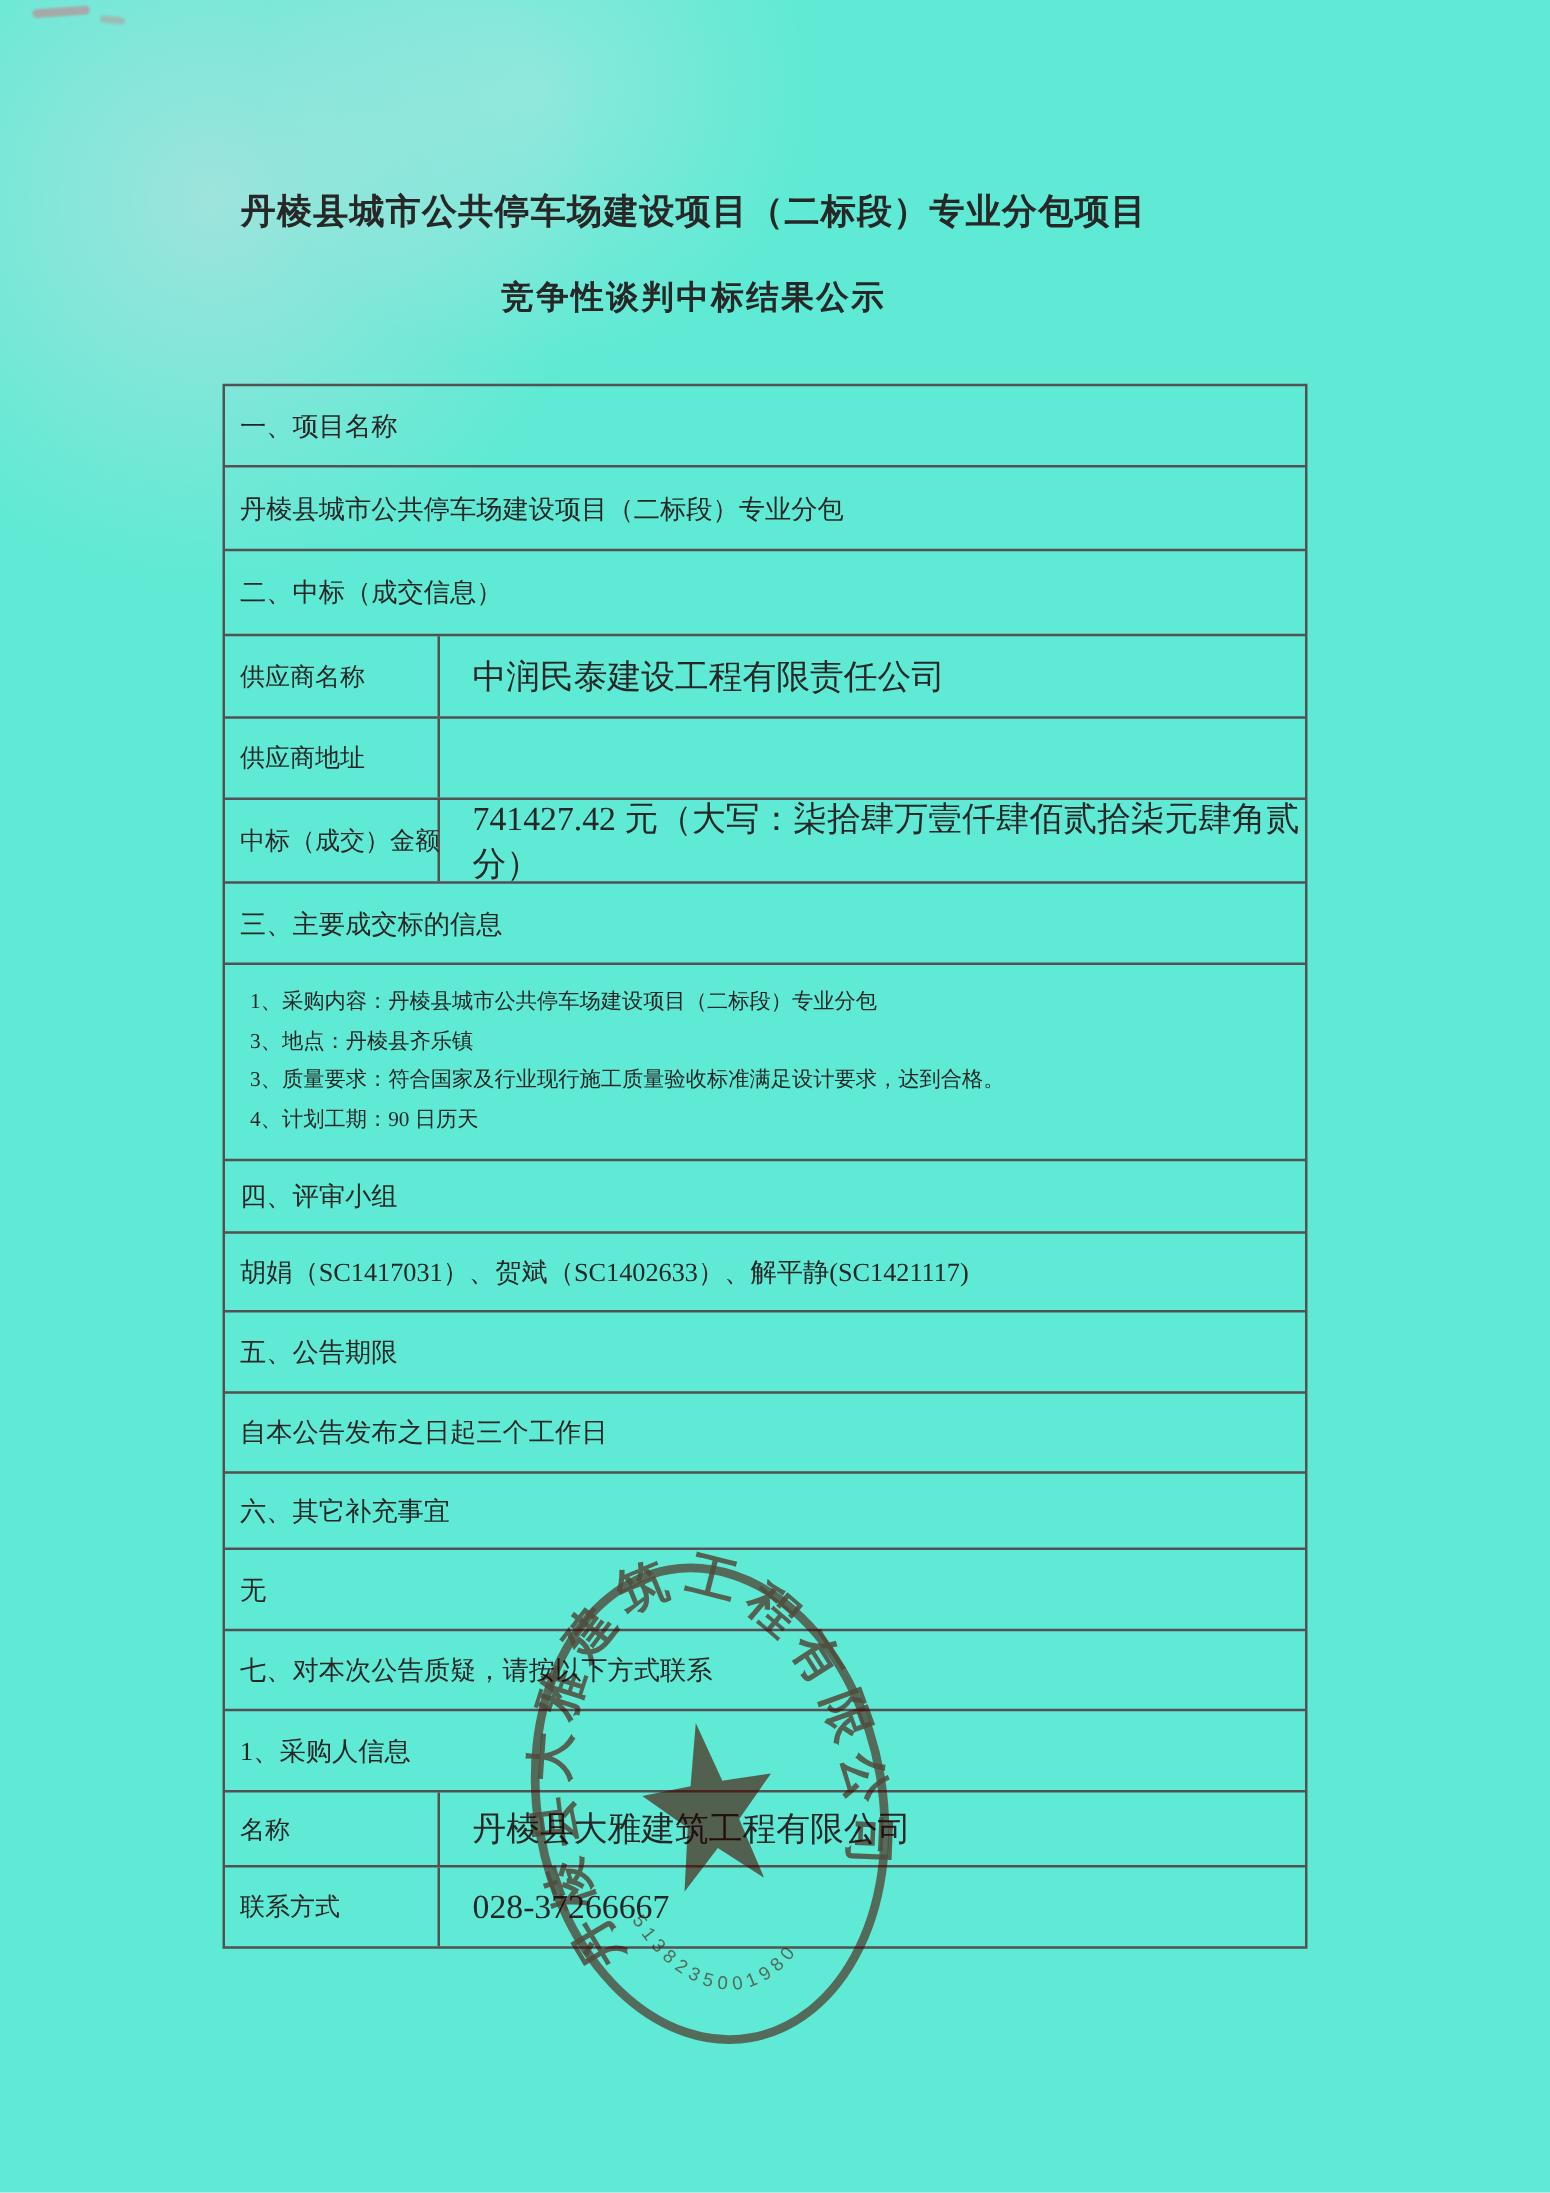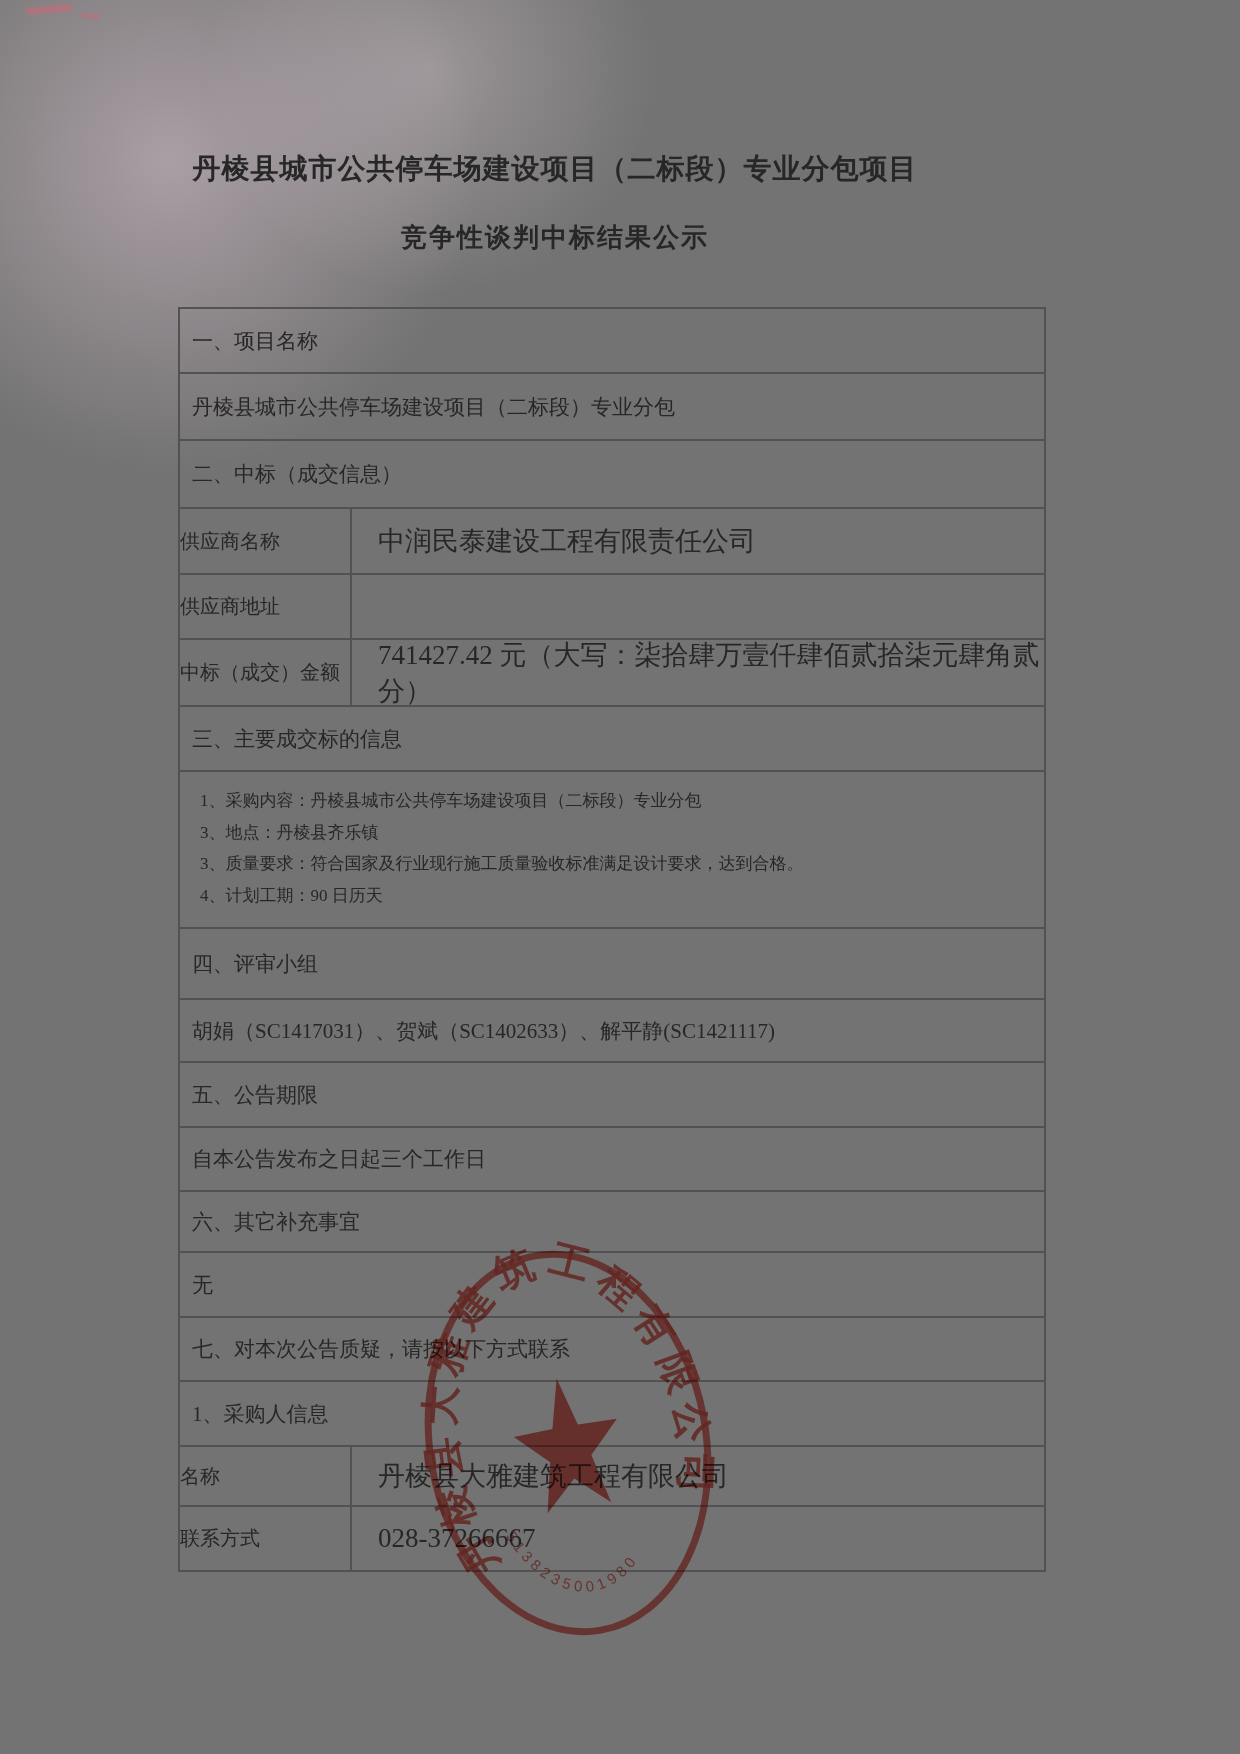--- a/index.html
+++ b/index.html
@@ -1,18 +1,18 @@
 <!DOCTYPE html>
 <html><head>
 <meta charset="utf-8">
 <style>
   html,body{margin:0;padding:0;background:#e8e8e8;}
   .page{
     position:relative;width:1240px;height:1754px;margin:0 auto;
-    background:#737373;overflow:hidden;
+    background:#5eead4;overflow:hidden;
     font-family:"Liberation Serif", serif;color:#272727;
   }
   .page::before{
     content:"";position:absolute;inset:0;pointer-events:none;
     background:
       radial-gradient(circle 430px at 170px 160px, rgba(246,219,233,.42), rgba(246,219,233,0) 72%),
       radial-gradient(circle 320px at 430px 70px, rgba(248,228,238,.30), rgba(248,228,238,0) 70%);
   }
   .mark{position:absolute;background:rgba(223,96,110,.45);border-radius:4px;filter:blur(1px);}
   .mark1{left:26px;top:6px;width:46px;height:7px;transform:rotate(-4deg);}
@@ -27,21 +27,21 @@
     box-sizing:border-box;border:2px solid #525252;
   }
   .r{
     box-sizing:border-box;border-bottom:2px solid #525252;
     display:flex;align-items:center;padding-left:12px;font-size:21px;
   }
   .r.last{border-bottom:none;}
   .split{padding-left:0;align-items:stretch;}
   .cl{
     box-sizing:border-box;width:172px;flex:none;border-right:2px solid #525252;
-    display:flex;align-items:center;padding-left:0;font-size:20px;white-space:nowrap;
+    display:flex;align-items:center;padding-left:12px;font-size:20px;white-space:nowrap;
   }
   .cr{flex:1;display:flex;align-items:center;padding-left:26px;font-size:27px;}
   .lines{display:block;padding:13px 18px 0 20px;line-height:31.5px;font-size:17px;}
   .lines div{white-space:nowrap;}
 
   .seal{
     position:absolute;left:418px;top:1238px;width:300px;height:412px;
     mix-blend-mode:multiply;opacity:.93;pointer-events:none;
   }
 </style>
@@ -76,21 +76,21 @@
     </div>
 
     <div class="r" style="height:65px">三、主要成交标的信息</div>
     <div class="r lines" style="height:157px">
       <div>1、采购内容：丹棱县城市公共停车场建设项目（二标段）专业分包</div>
       <div>3、地点：丹棱县齐乐镇</div>
       <div>3、质量要求：符合国家及行业现行施工质量验收标准满足设计要求，达到合格。</div>
       <div>4、计划工期：90 日历天</div>
     </div>
 
-    <div class="r" style="height:71px">四、评审小组</div>
+    <div class="r" style="height:58px">四、评审小组</div>
     <div class="r" style="height:63px">胡娟（SC1417031）、贺斌（SC1402633）、解平静(SC1421117)</div>
     <div class="r" style="height:65px">五、公告期限</div>
     <div class="r" style="height:64px">自本公告发布之日起三个工作日</div>
     <div class="r" style="height:61px">六、其它补充事宜</div>
     <div class="r" style="height:65px">无</div>
     <div class="r" style="height:64px">七、对本次公告质疑，请按以下方式联系</div>
     <div class="r" style="height:65px">1、采购人信息</div>
 
     <div class="r split" style="height:60px">
       <div class="cl">名称</div>

